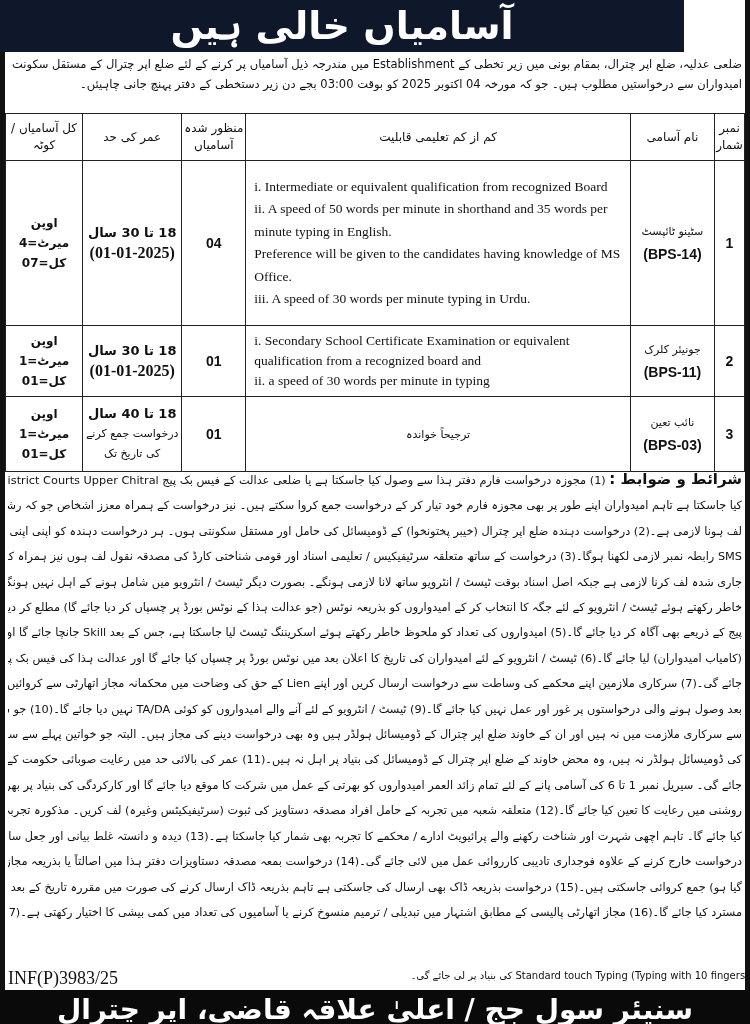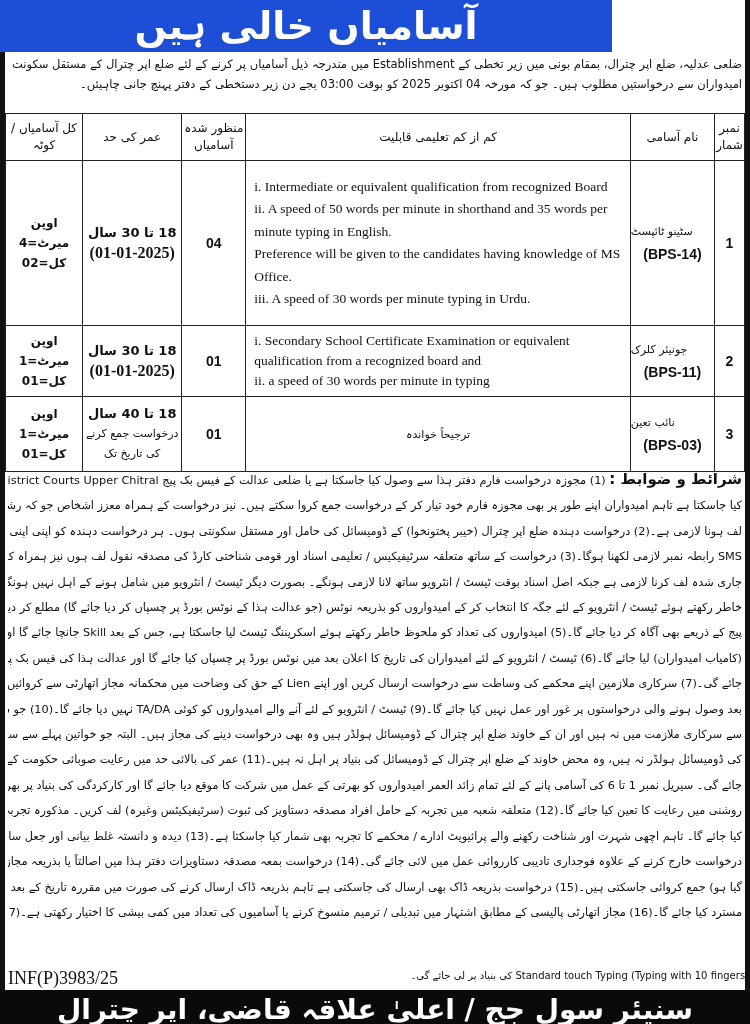--- a/index.html
+++ b/index.html
@@ -1,27 +1,27 @@
 <!DOCTYPE html>
 <html><head>
 <meta charset="utf-8">
 <style>
   html, body { margin: 0; padding: 0; background: #ffffff; }
   body { width: 750px; height: 1024px; position: relative; overflow: hidden; font-family: "DejaVu Sans", sans-serif; color: #111; }
   .frame { position: absolute; left: 0; top: 0; width: 750px; height: 1024px; box-sizing: border-box; border-left: 5px solid #111; border-right: 5px solid #111; }
-  .top-banner { position: absolute; left: 0; top: 0; width: 612px; height: 52px; background: #1d4ed8; display: flex; align-items: center; justify-content: center; text-align: center; }
+  .top-banner { position: absolute; left: 0; top: 0; width: 684px; height: 52px; background: #0f172a; display: flex; align-items: center; justify-content: center; text-align: center; }
   .top-banner .title { color: #fff; font-size: 38px; font-weight: bold; direction: rtl; letter-spacing: 1px; font-family: "DejaVu Sans", sans-serif; }
   .intro { position: absolute; left: 8px; top: 54px; width: 734px; direction: rtl; text-align: justify; font-size: 11.5px; line-height: 20px; }
   .intro .line { white-space: nowrap; overflow: hidden; }
   table.posts { position: absolute; left: 5px; top: 113px; width: 740px; border-collapse: collapse; direction: rtl; table-layout: fixed; }
   table.posts td, table.posts th { border: 1.5px solid #222; vertical-align: middle; padding: 0; }
   table.posts th { height: 46px; font-weight: normal; font-size: 12px; text-align: center; line-height: 17px; }
   .c-no { width: 30px; } .c-name { width: 84px; } .c-qual { width: 384px; } .c-sanc { width: 64px; } .c-age { width: 99px; } .c-quota { width: 77px; }
   .num { font-family: "Liberation Sans", sans-serif; font-weight: bold; font-size: 14px; text-align: center; }
-  .name-ur { display: block; font-size: 11px; text-align: left; }
+  .name-ur { display: block; font-size: 11px; text-align: center; }
   .bps { display: block; font-family: "Liberation Sans", sans-serif; font-weight: bold; font-size: 14px; text-align: center; direction: ltr; margin-top: 8px; }
   .qual { direction: ltr; text-align: left; font-family: "Liberation Serif", serif; font-size: 13.5px; line-height: 22.5px; padding: 5px 8px !important; }
   .qual-ur { text-align: center; font-size: 11px; }
   .sanc { font-family: "Liberation Sans", sans-serif; font-weight: bold; font-size: 14px; text-align: center; margin-top: 46px; }
   .age { text-align: center; font-size: 13px; line-height: 20px; }
   .age .a1 { display: block; font-weight: bold; direction: rtl; }
   .age .a2 { display: block; font-family: Liberation Serif, serif; font-weight: bold; font-size: 16px; direction: ltr; }
   .age .a3 { display: block; font-size: 11px; direction: rtl; }
   .quota { text-align: center; font-size: 12px; line-height: 20px; font-weight: bold; direction: rtl; }
   .quota span { display: block; }
@@ -78,21 +78,21 @@
       <div>Preference will be given to the candidates having knowledge of MS Office.</div>
       <div>iii. A speed of 30 words per minute typing in Urdu.</div>
     </td>
     <td class="sanc">04</td>
     <td class="age">
       <span class="a1">18 تا 30 سال</span>
       <span class="a2">(01-01-2025)</span>
     </td>
     <td class="quota">
       <span>اوپن میرٹ=4</span>
-      <span>کل=02</span>
+      <span>کل=07</span>
     </td>
   </tr>
 
   <tr style="height:65px;">
     <td class="num">2</td>
     <td>
       <span class="name-ur">جونیئر کلرک</span>
       <span class="bps">(BPS-11)</span>
     </td>
     <td class="qual" style="line-height:20px;">

